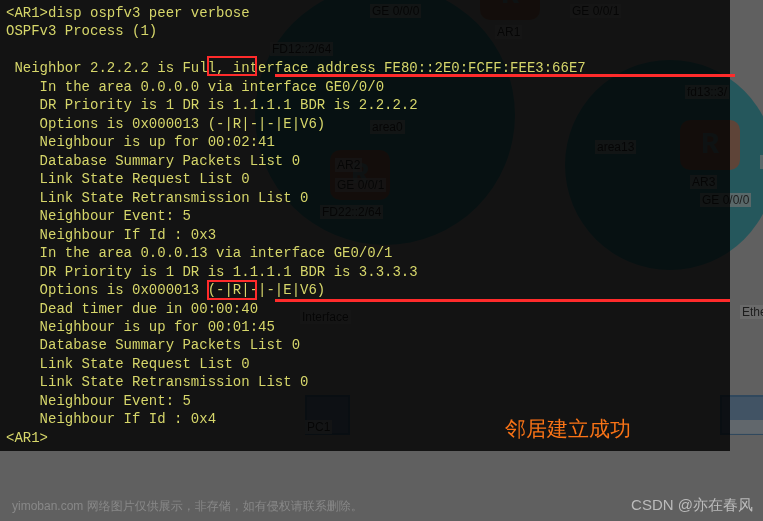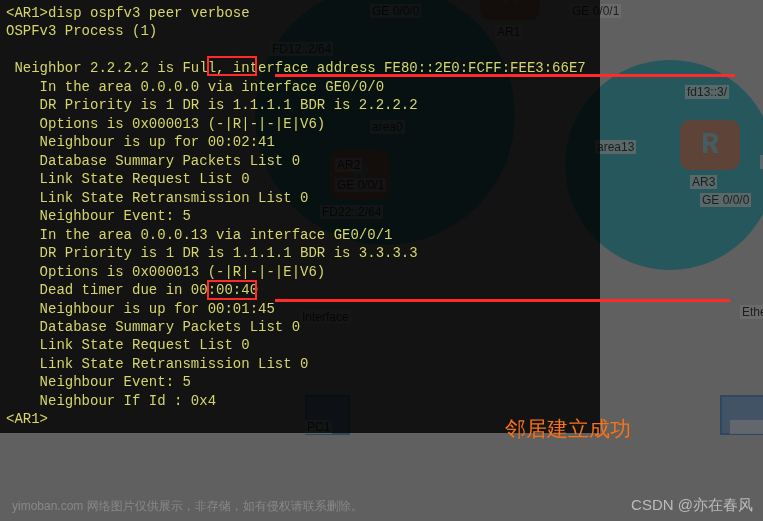--- a/index.html
+++ b/index.html
@@ -48,21 +48,21 @@
       position: absolute;
       font-family: Arial, sans-serif;
       font-size: 12px;
       color: #000;
       background: rgba(255,255,255,0.7);
       padding: 0 2px;
     }
     .terminal {
       position: absolute;
       top: 0; left: 0;
-      width: 600px;
+      width: 730px;
       background: rgba(0,0,0,0.8);
       padding: 4px 6px;
     }
     .term-line {
       white-space: pre;
       line-height: 1.32;
       color: #d6d66a;
       font-size: 14px;
       letter-spacing: 0;
     }
@@ -139,20 +139,21 @@
   <div class="term-line"> </div>
   <div class="term-line"><span> Neighbor 2.2.2.2 is </span><span>Full,</span><span> interface address FE80::2E0:FCFF:FEE3:66E7</span></div>
   <div class="term-line">    In the area 0.0.0.0 via interface GE0/0/0</div>
   <div class="term-line">    DR Priority is 1 DR is 1.1.1.1 BDR is 2.2.2.2</div>
   <div class="term-line">    Options is 0x000013 (-|R|-|-|E|V6)</div>
   <div class="term-line">    Neighbour is up for 00:02:41</div>
   <div class="term-line">    Database Summary Packets List 0</div>
   <div class="term-line">    Link State Request List 0</div>
   <div class="term-line">    Link State Retransmission List 0</div>
   <div class="term-line">    Neighbour Event: 5</div>
+  <div class="term-line">    Neighbour If Id : 0x3</div>
   <div class="term-line">    In the area 0.0.0.13 via interface GE0/0/1</div>
   <div class="term-line">    DR Priority is 1 DR is 1.1.1.1 BDR is 3.3.3.3</div>
   <div class="term-line">    Options is 0x000013 (-|R|-|-|E|V6)</div>
   <div class="term-line">    Dead timer due in 00:00:40</div>
   <div class="term-line">    Neighbour is up for 00:01:45</div>
   <div class="term-line">    Database Summary Packets List 0</div>
   <div class="term-line">    Link State Request List 0</div>
   <div class="term-line">    Link State Retransmission List 0</div>
   <div class="term-line">    Neighbour Event: 5</div>
   <div class="term-line">    Neighbour If Id : 0x4</div>

